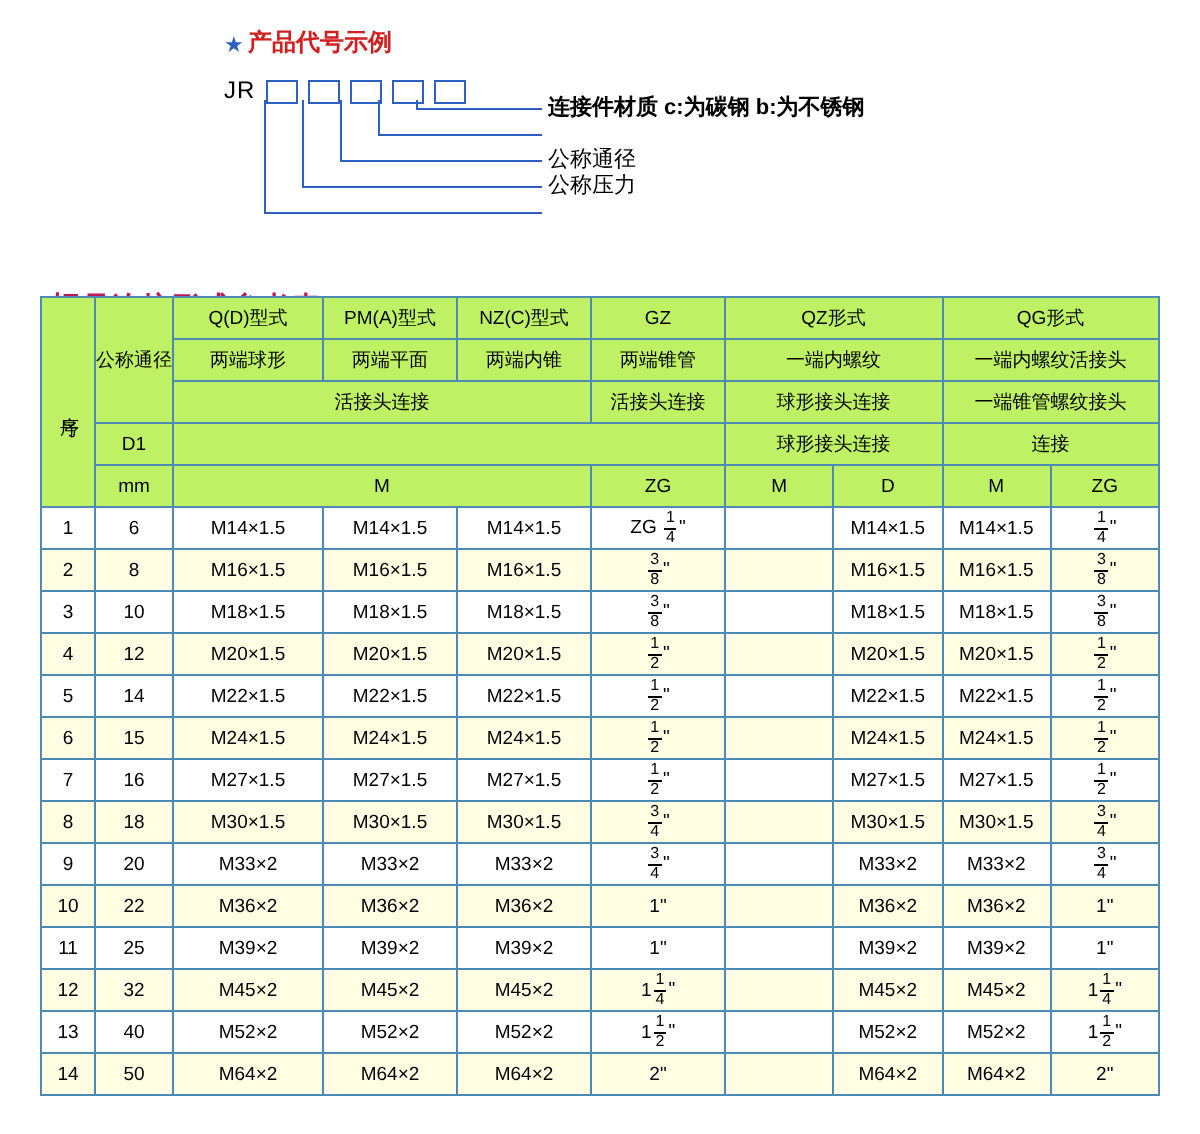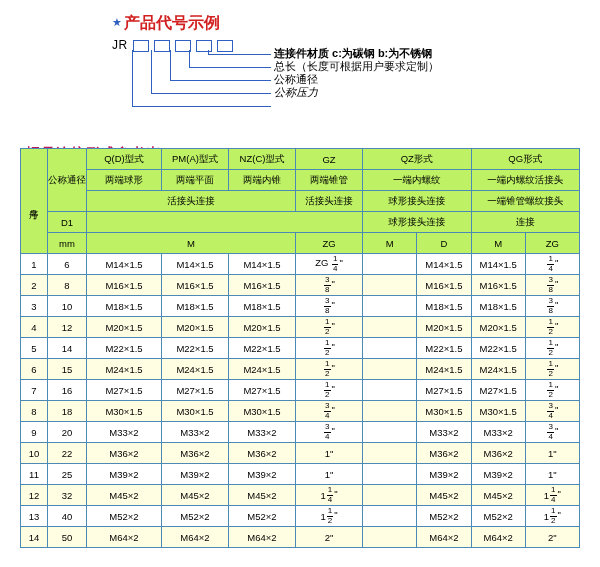--- a/index.html
+++ b/index.html
@@ -7,21 +7,21 @@
     width:600px;height:567px;
     background:#ffffff;
     font-family:"Liberation Sans","DejaVu Sans",sans-serif;
     color:#000;
     position:relative;
     overflow:hidden;
   }
   
   .legend{position:relative;height:115px;}
   .star{position:absolute;left:112px;top:16px;color:#2f5fc0;font-size:11px;}
-  .legend-title{position:absolute;left:124px;top:13px;font-size:16px;font-weight:bold;color:#d21f1f;}
+  .legend-title{position:absolute;left:124px;top:13px;font-size:12px;font-weight:bold;color:#d21f1f;}
   .jr{position:absolute;left:112px;top:38px;font-size:12px;letter-spacing:.5px;}
   .boxes{position:absolute;left:133px;top:40px;display:flex;gap:5px;}
   .boxes .bx{width:14px;height:10px;border:1px solid #2f5fc0;background:#fff;}
   .leader{position:absolute;border-left:1px solid #2f5fc0;border-bottom:1px solid #2f5fc0;}
   .lbl{position:absolute;font-size:11px;white-space:nowrap;}
   
   .tbl-title{
     position:absolute;left:26px;top:122px;
     font-size:14px;font-weight:bold;color:#be185d;letter-spacing:1px;margin-top:23px;
   }
@@ -82,23 +82,22 @@
     <span class="bx"></span>
   </div>
 
   <div class="leader" style="left:208px;top:50px;width:62px;height:4px;"></div>
   <div class="leader" style="left:189px;top:50px;width:81px;height:17px;"></div>
   <div class="leader" style="left:170px;top:50px;width:100px;height:30px;"></div>
   <div class="leader" style="left:151px;top:50px;width:119px;height:43px;"></div>
   <div class="leader" style="left:132px;top:50px;width:138px;height:56px;"></div>
 
   <span class="lbl" style="left:274px;top:46px;font-weight:bold;">连接件材质  c:为碳钢  b:为不锈钢</span>
-  <span class="lbl" style="left:274px;top:59px;">总长（长度可根据用户要求定制）</span>
   <span class="lbl" style="left:274px;top:72px;">公称通径</span>
-  <span class="lbl" style="left:274px;top:85px;font-style:italic;">公称压力</span>
+  <span class="lbl" style="left:274px;top:85px;">公称压力</span>
 </div>
 
 <div class="tbl-title">螺母连接形式参考表</div>
 
 <table class="main">
   <thead>
     <tr>
       <td class="seq" rowspan="5">
         <span class="vert">序号</span>
       </td>

